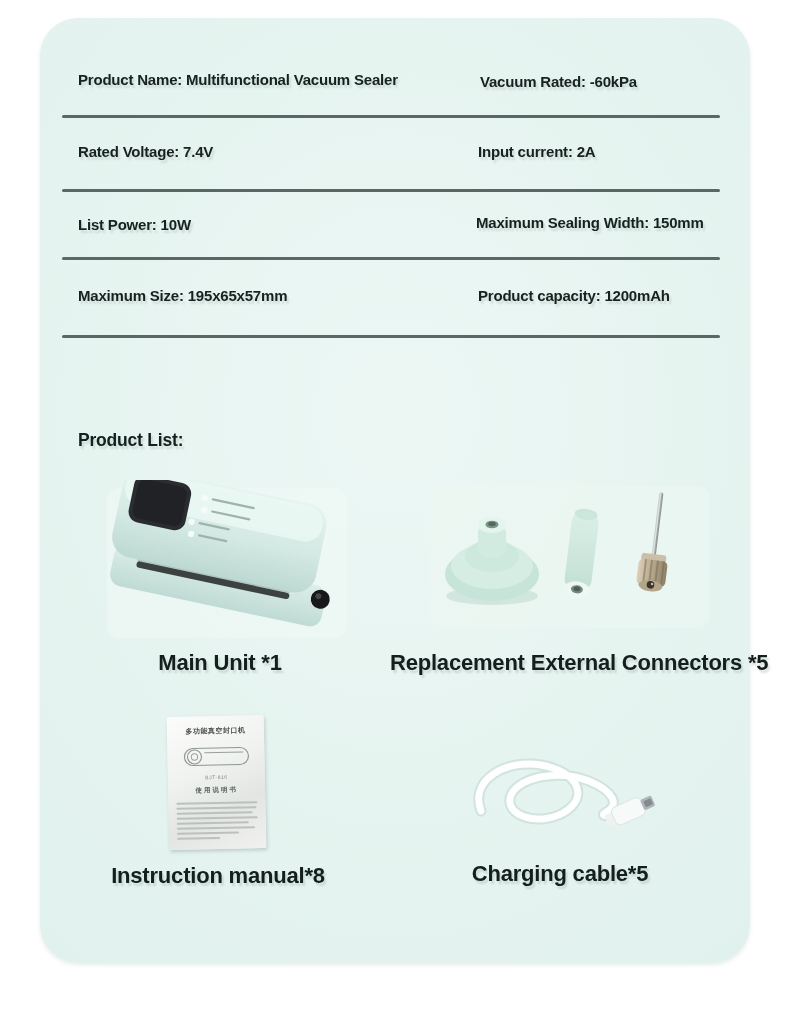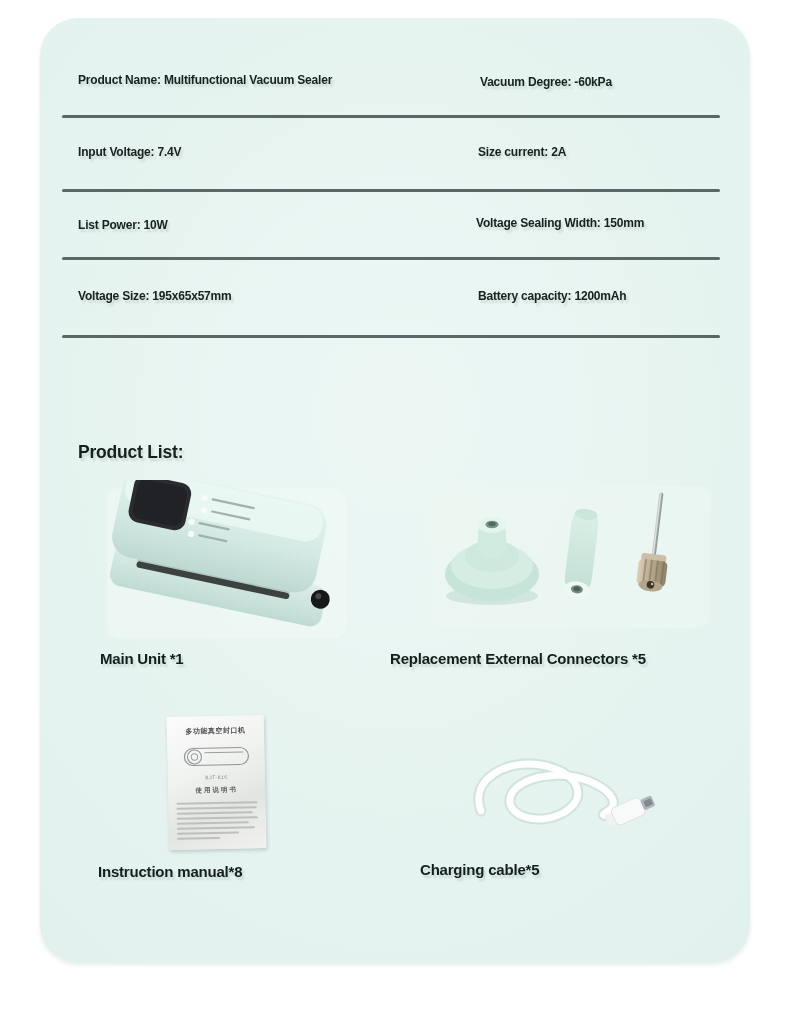--- a/index.html
+++ b/index.html
@@ -6,33 +6,33 @@
   .page{
     position:relative;width:790px;height:1033px;background:#ffffff;overflow:hidden;
     font-family:"Liberation Sans","DejaVu Sans",sans-serif;
   }
   .card{
     position:absolute;left:40px;top:18px;width:710px;height:945px;border-radius:38px;
     background:radial-gradient(130% 120% at 50% 42%, #ecf7f4 0%, #e2f2ee 55%, #d6ebe7 100%);
     box-shadow:0 2px 4px rgba(120,150,145,0.18);
   }
   .spec-text{
-    position:absolute;font-size:12px;font-weight:700;color:#17211f;
+    position:absolute;font-size:15px;font-weight:700;color:#17211f;
     letter-spacing:-0.2px;white-space:nowrap;line-height:20px;
     text-shadow:2px 3px 2px rgba(140,158,152,0.28);
   }
   .divider{
     position:absolute;left:22px;width:658px;height:3px;background:#596867;border-radius:2px;
   }
   .heading{
-    position:absolute;left:38px;top:424px;font-size:17.5px;font-weight:700;color:#14201e;
+    position:absolute;left:38px;top:412px;font-size:17.5px;font-weight:700;color:#14201e;
     letter-spacing:-0.2px;text-shadow:2px 3px 2px rgba(140,158,152,0.28);
   }
   .item-label{
-    position:absolute;font-size:15px;font-weight:700;color:#141f1d;
+    position:absolute;font-size:22px;font-weight:700;color:#141f1d;text-align:center;
     letter-spacing:-0.2px;white-space:nowrap;text-shadow:2px 3px 2px rgba(140,158,152,0.3);
   }
   .fig{position:absolute;}
   
   .manual{
     position:absolute;left:128px;top:698px;width:97px;height:133px;
     transform:rotate(-1.2deg);border-radius:2px;
     background:linear-gradient(155deg,#fcfcfb 0%,#f0f2f0 40%,#e3e5e2 68%,#f1f2f0 100%);
     box-shadow:1px 2px 4px rgba(90,110,105,0.3);
     overflow:hidden;
@@ -44,33 +44,33 @@
   .manual-lines{margin-top:7px;}
   .mline{height:2px;background:#b4bab6;margin:3px 8px;border-radius:1px;opacity:0.85;}
 </style>
 </head>
 <body>
 
 <div class="page">
   <div class="card">
 
     <div class="spec-text" style="left:38px;top:52px">Product Name: Multifunctional Vacuum Sealer</div>
-    <div class="spec-text" style="left:440px;top:54px">Vacuum Degree: -60kPa</div>
+    <div class="spec-text" style="left:440px;top:54px">Vacuum Rated: -60kPa</div>
     <div class="divider" style="top:97px"></div>
 
-    <div class="spec-text" style="left:38px;top:124px">Input Voltage: 7.4V</div>
-    <div class="spec-text" style="left:438px;top:124px">Size current: 2A</div>
+    <div class="spec-text" style="left:38px;top:124px">Rated Voltage: 7.4V</div>
+    <div class="spec-text" style="left:438px;top:124px">Input current: 2A</div>
     <div class="divider" style="top:171px"></div>
 
     <div class="spec-text" style="left:38px;top:197px">List Power: 10W</div>
-    <div class="spec-text" style="left:436px;top:195px">Voltage Sealing Width: 150mm</div>
+    <div class="spec-text" style="left:436px;top:195px">Maximum Sealing Width: 150mm</div>
     <div class="divider" style="top:239px"></div>
 
-    <div class="spec-text" style="left:38px;top:268px">Voltage Size: 195x65x57mm</div>
-    <div class="spec-text" style="left:438px;top:268px">Battery capacity: 1200mAh</div>
+    <div class="spec-text" style="left:38px;top:268px">Maximum Size: 195x65x57mm</div>
+    <div class="spec-text" style="left:438px;top:268px">Product capacity: 1200mAh</div>
     <div class="divider" style="top:317px"></div>
 
     <div class="heading">Product List:</div>
 
     <svg class="fig" style="left:65px;top:462px" width="245" height="165" viewBox="0 0 245 165">
       <defs>
         <linearGradient id="bodyG" x1="0" y1="0" x2="0" y2="1">
           <stop offset="0" stop-color="#e6f4ef"></stop>
             <stop offset="0.55" stop-color="#d3e9e3"></stop>
             <stop offset="1" stop-color="#bdd8d2"></stop>

